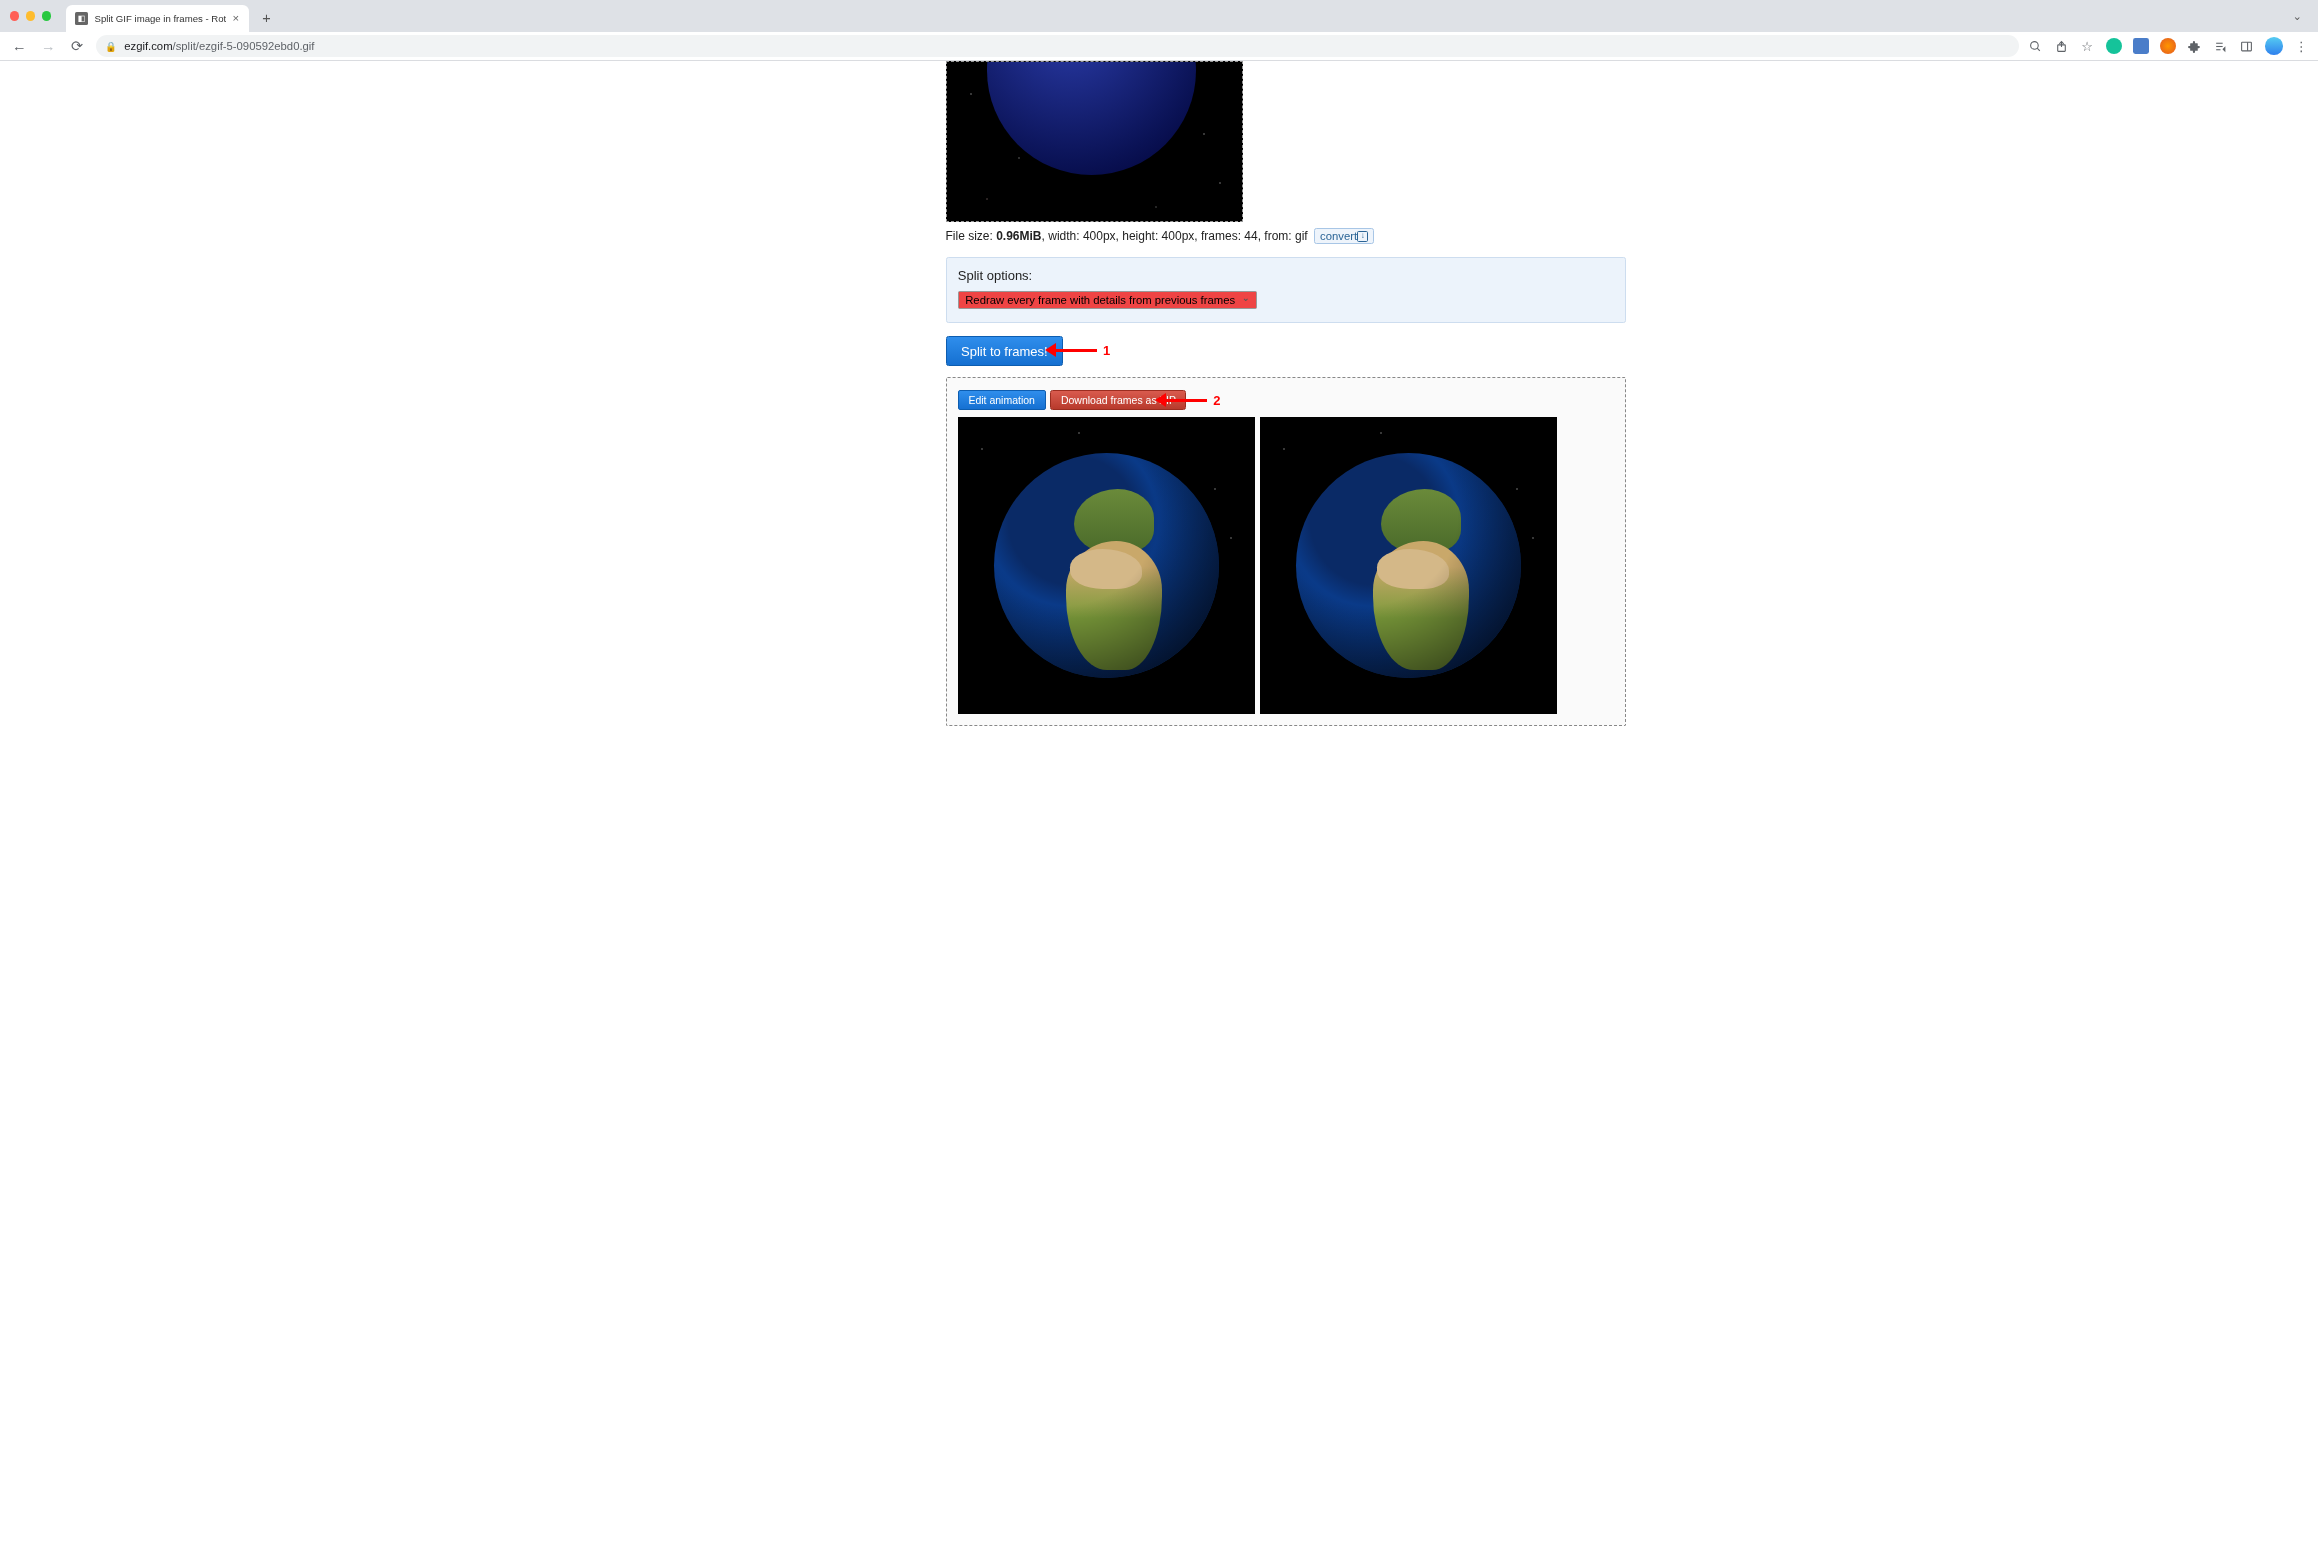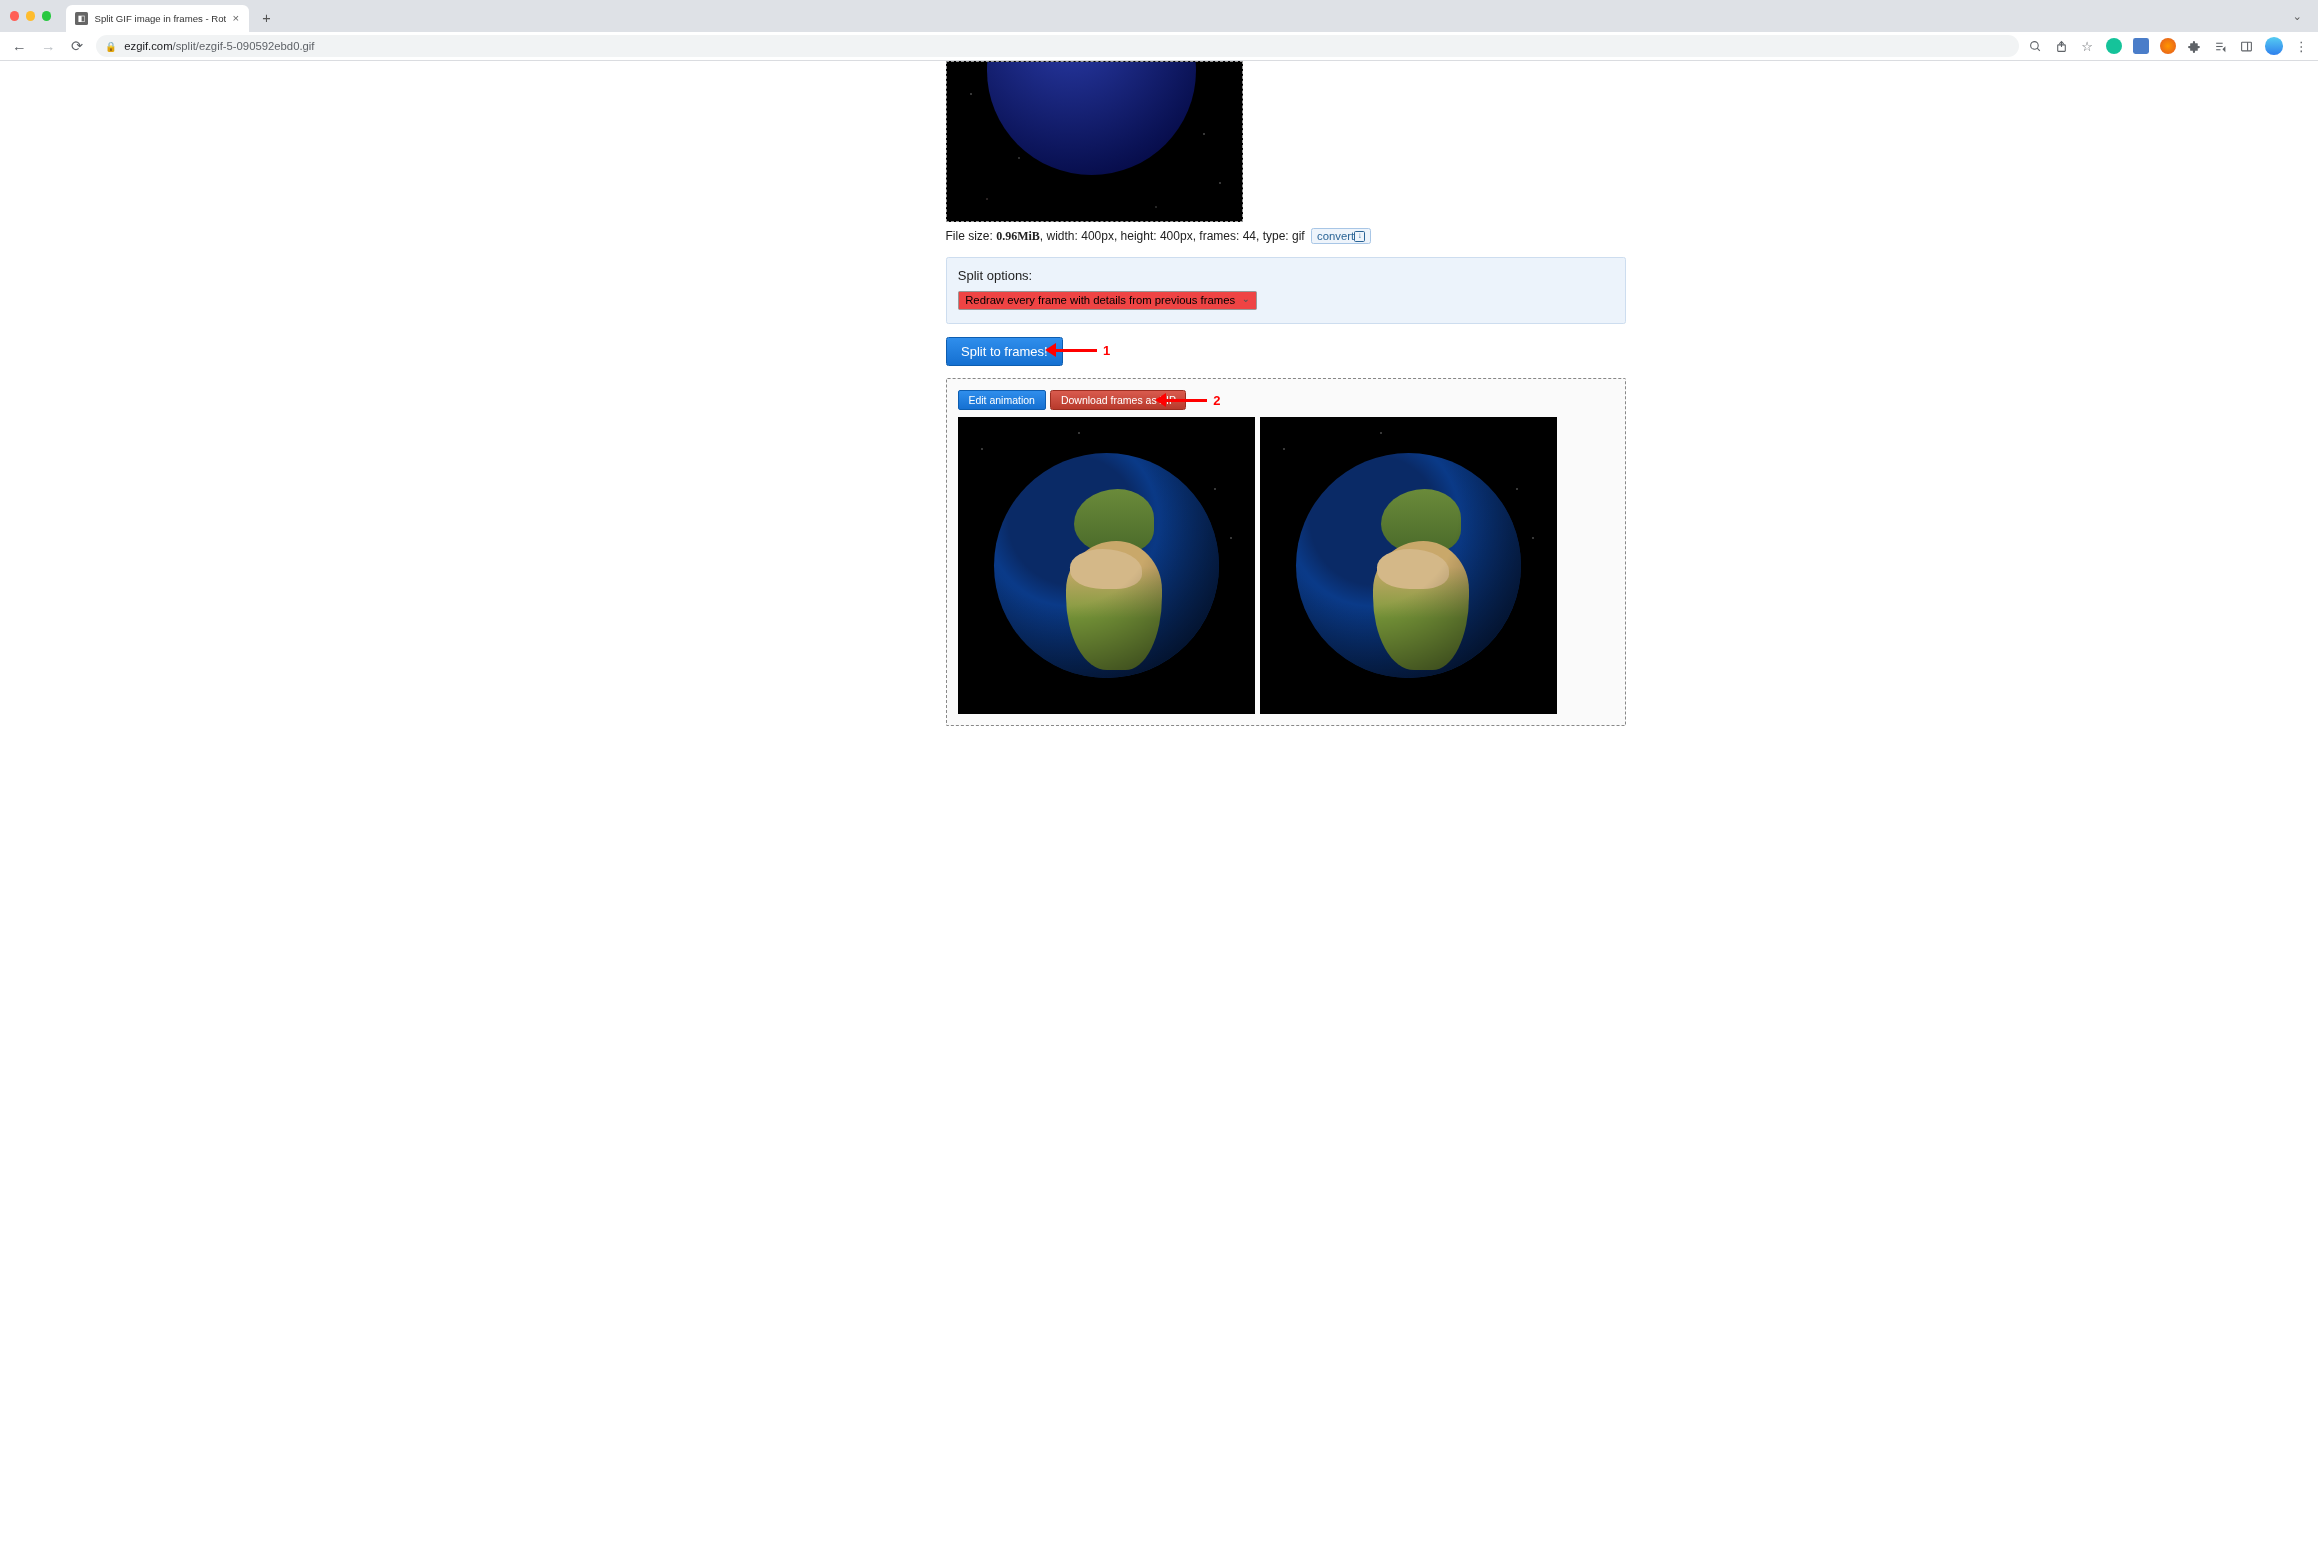--- a/index.html
+++ b/index.html
@@ -159,21 +159,21 @@
       border-radius: 50%;
       background: radial-gradient(circle at 40% 30%, #2a3ba8, #0a1255 70%, #000033);
       top: -96px; left: 40px;
     }
     
     .file-info {
       margin-top: 6.4px;
       font-size: 12px;
       color: #222;
     }
-    .file-info .bold { font-weight: 700; font-family: Liberation Serif, serif; }
+    .file-info .bold { font-weight: 700; }
     .convert-btn {
       display: inline-flex;
       align-items: center;
       gap: 0;
       background: #eef4fb;
       border: 0.8px solid #a8c6e6;
       border-radius: 2.4px;
       padding: 0.8px 4.8px;
       color: #2a6496;
       font-size: 11.3px;
@@ -404,21 +404,21 @@
 <div class="page">
   <div class="content-wrap">
     <div class="main-col" style="position:relative;">
       
       <div class="gif-preview">
         <div class="starfield"></div>
         <div class="blue-planet"></div>
       </div>
       
       <div class="file-info">
-        <span>File size: </span><span class="bold">0.96MiB</span><span>, width: 400px, height: 400px, frames: 44, type: gif</span>
+        <span>File size: </span><span class="bold">0.96MiB</span><span>, width: 400px, height: 400px, frames: 44, from: gif</span>
         <span class="convert-btn">
           <span>convert</span>
           <span class="dl-icon">↓</span>
         </span>
       </div>
       
       <div class="options-panel">
         <div class="options-label">Split options:</div>
         <div class="select-box">
           <span>Redraw every frame with details from previous frames</span>

